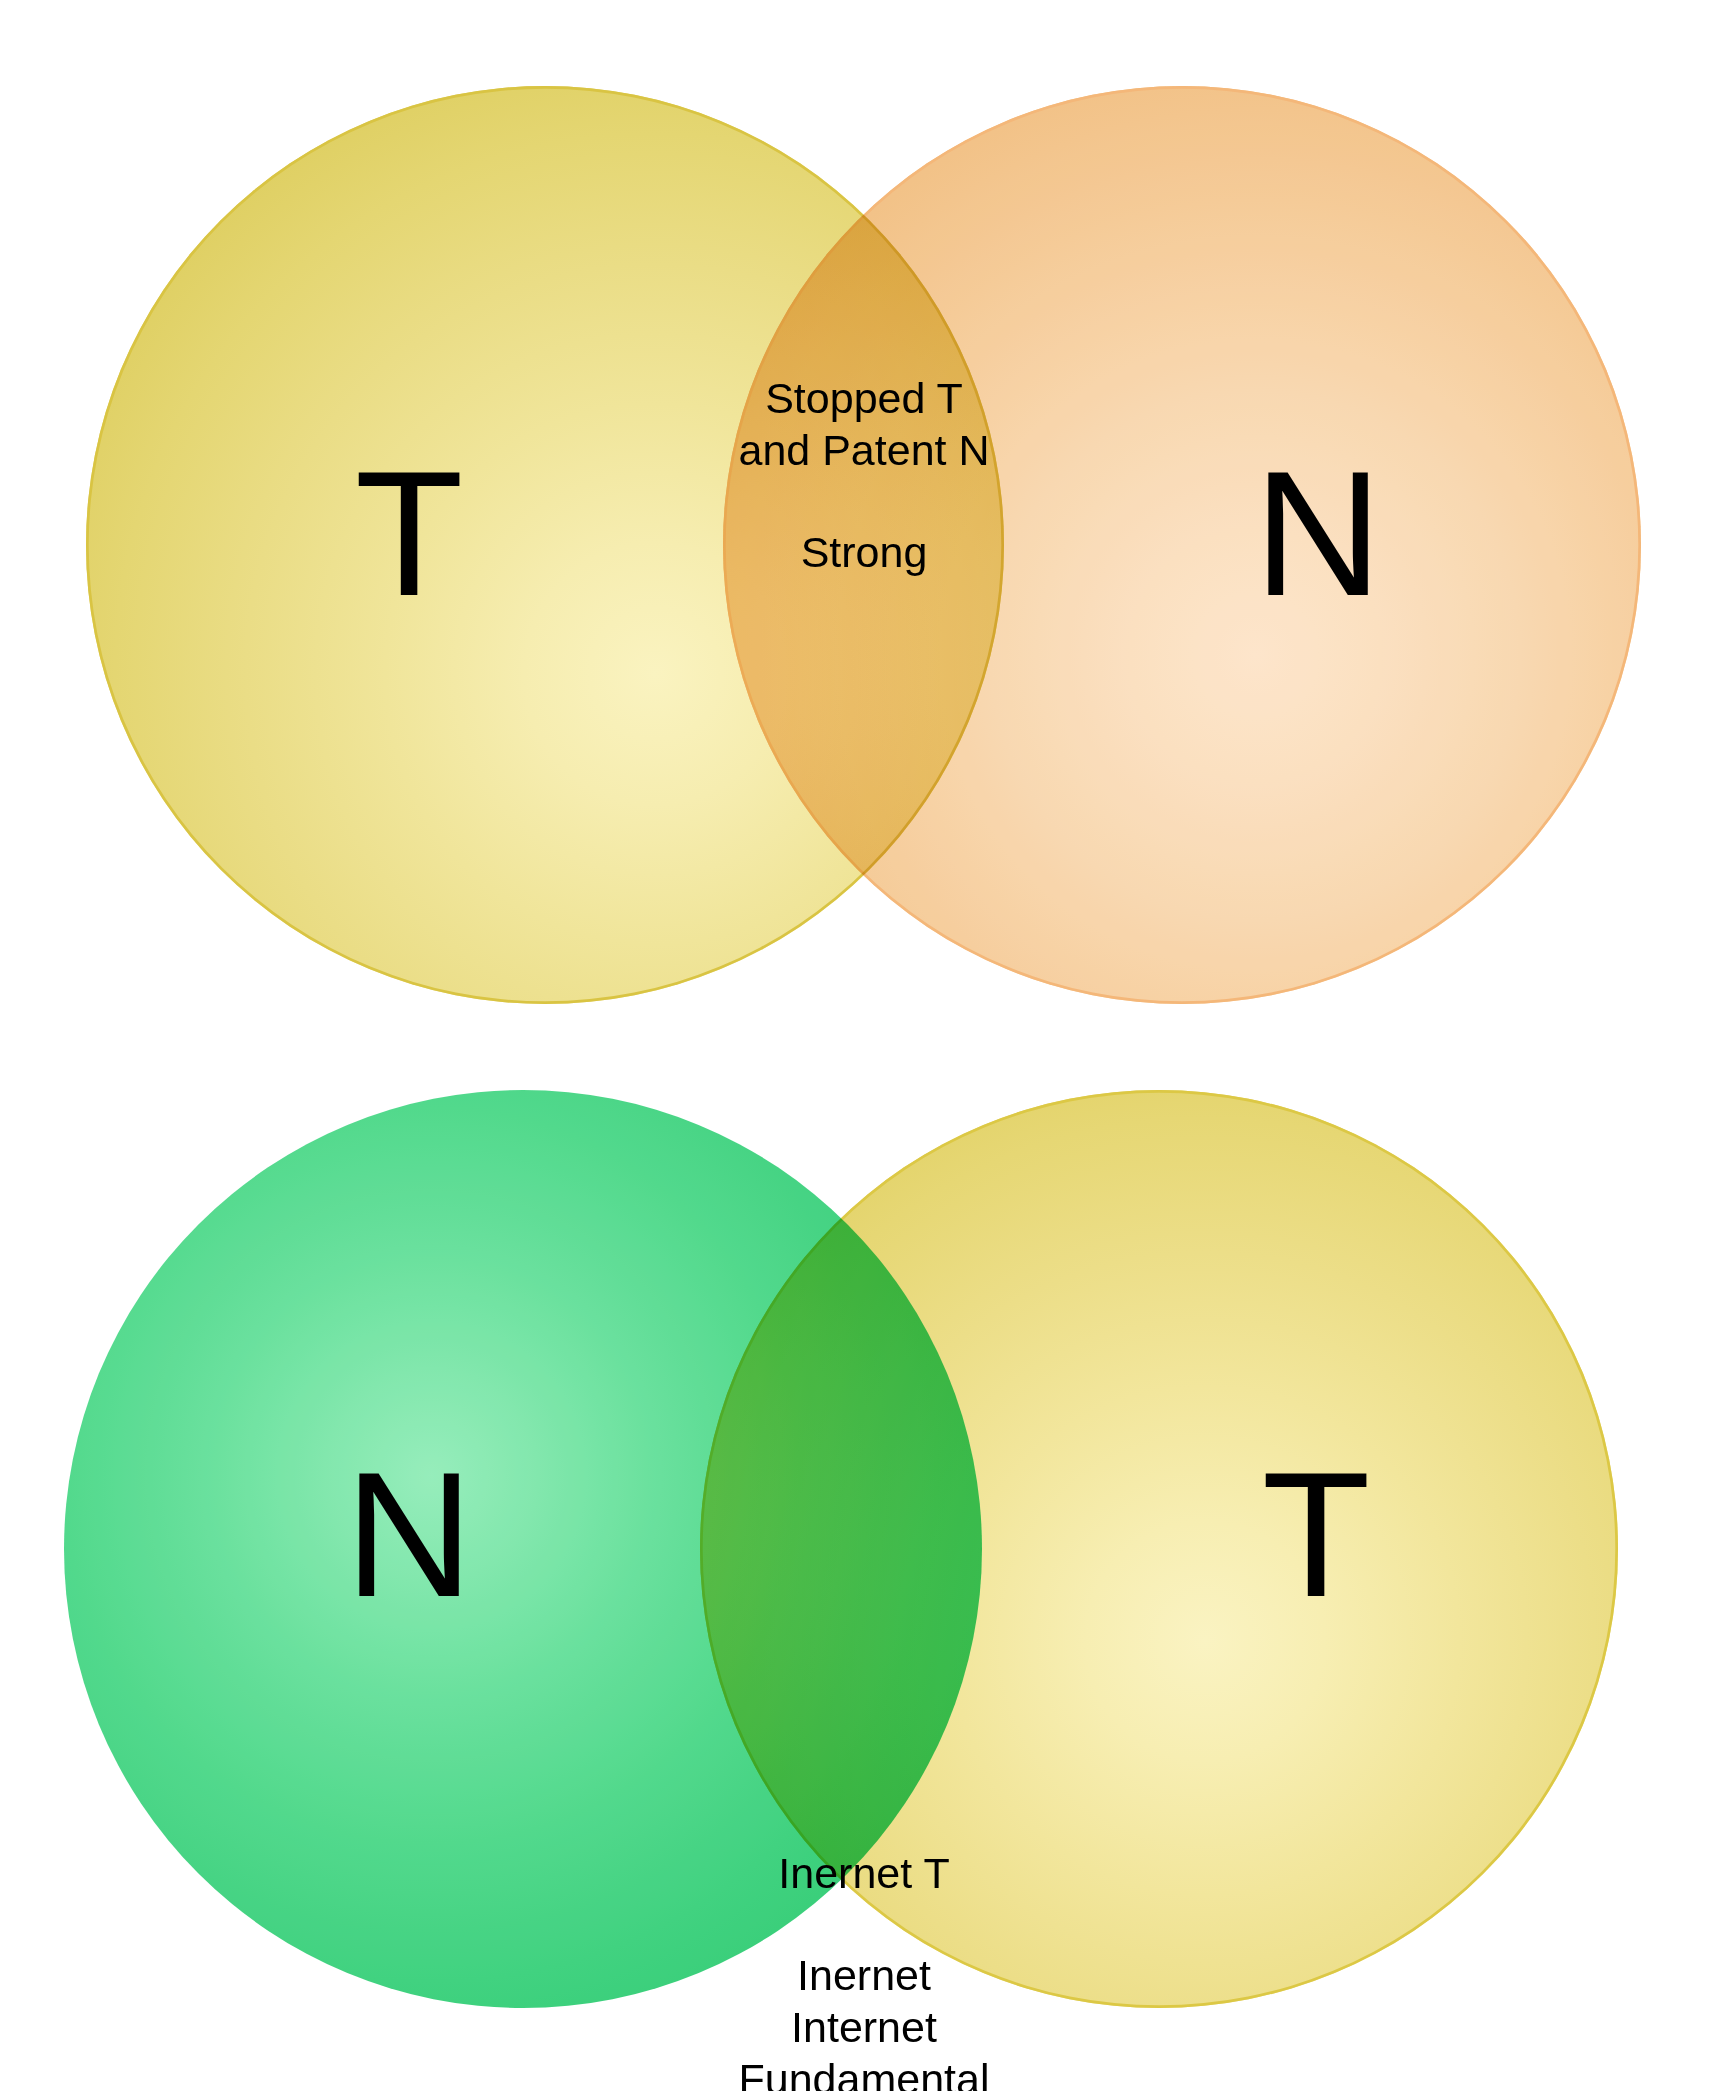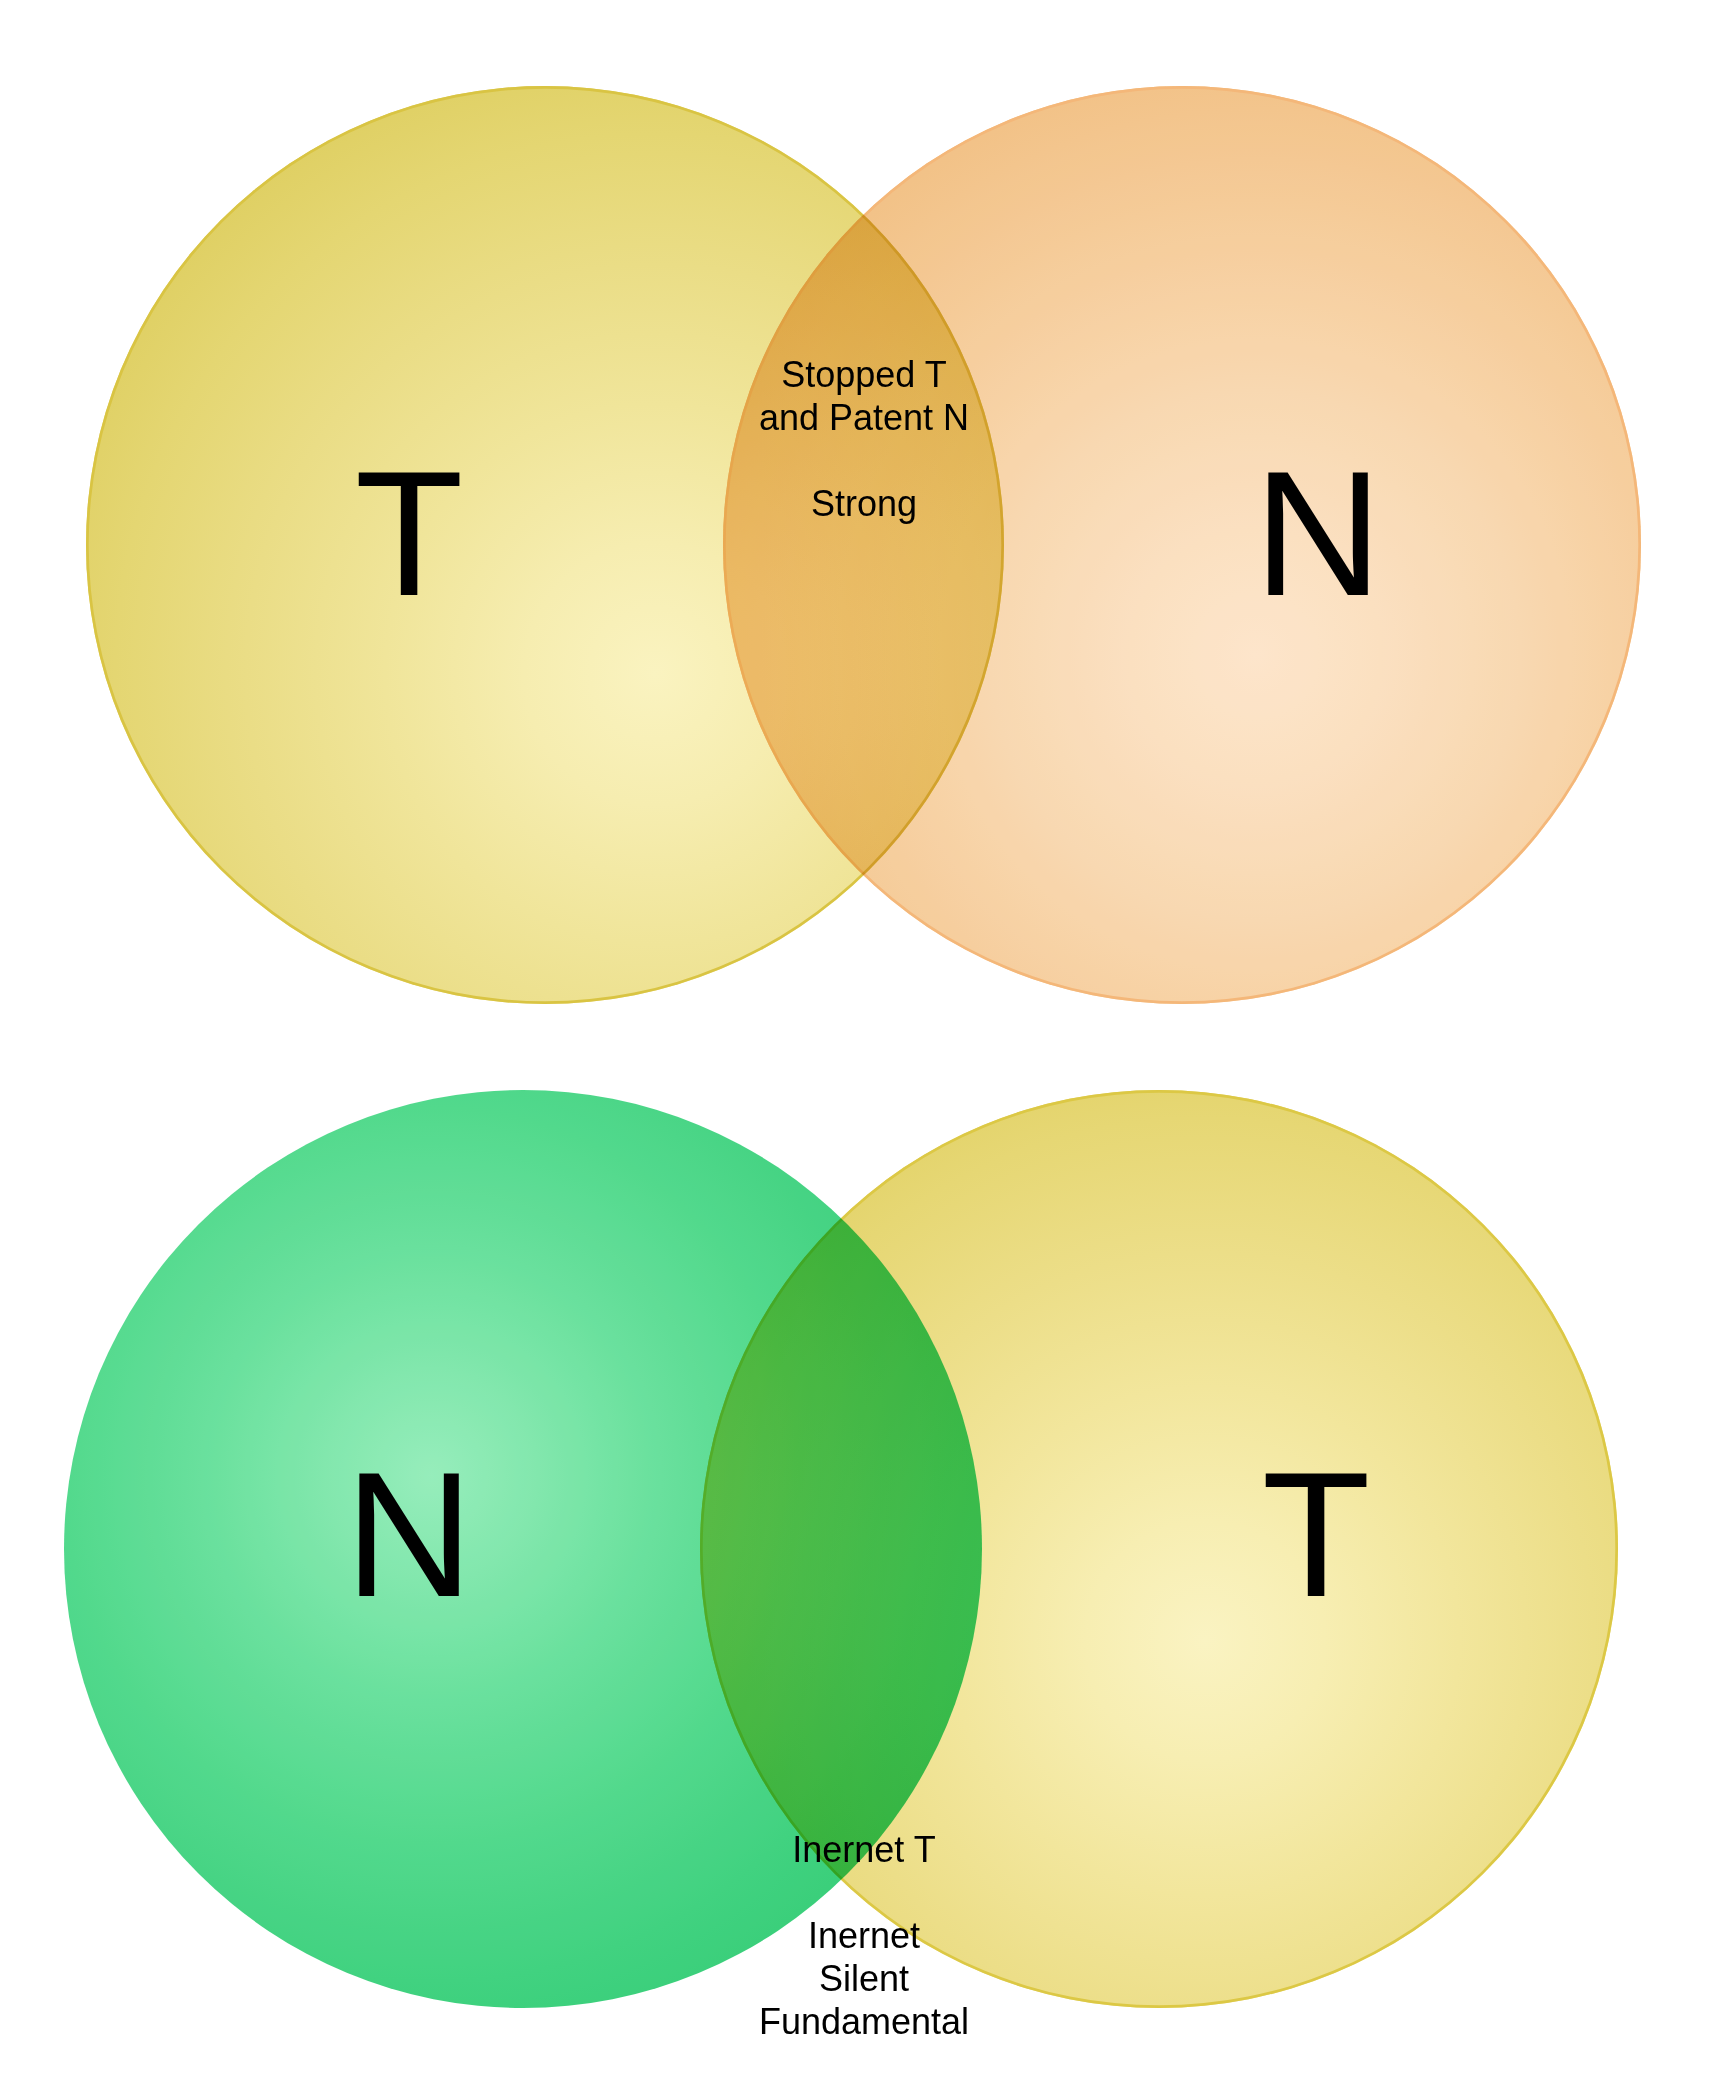--- a/index.html
+++ b/index.html
@@ -126,24 +126,25 @@
   .set-label-t-top   { left: 291px;  top: 445px; }
   .set-label-n-top   { left: 1200px; top: 445px; }
   .set-label-n-bot   { left: 291px;  top: 400px; }
   .set-label-t-bot   { left: 1198px; top: 400px; }
 
   
   .intersection {
     position: absolute;
     width: 382px;
     text-align: center;
-    font-size: 36px;
+    font-size: 43px;
     line-height: 1.20;
     color: #000000;
     user-select: none;
+    margin-top: 20px;
   }
   .intersection .para { margin: 0; }
   .intersection .para + .para { margin-top: 1.18em; }
   .intersection .tline { display: block; white-space: nowrap; }
 
   #intersection-top    { left: 673px; top: 353px; }
 
   
   .intersection-bot-pos { left: 673px; top: 782px; }
 </style>
@@ -183,21 +184,21 @@
     <div class="set-label set-label-n-bot">N</div>
 
     <div class="set-label set-label-t-bot">T</div>
 
     <div class="intersection intersection-bot-pos" style="position:absolute;">
         <p class="para">
           <span class="tline">Inernet T</span>
         </p>
         <p class="para">
           <span class="tline">Inernet</span>
-          <span class="tline">Silent</span>
+          <span class="tline">Internet</span>
           <span class="tline">Fundamental</span>
         </p>
       </div>
 
   </div>
 
 </div>
 
 
 </body></html>

